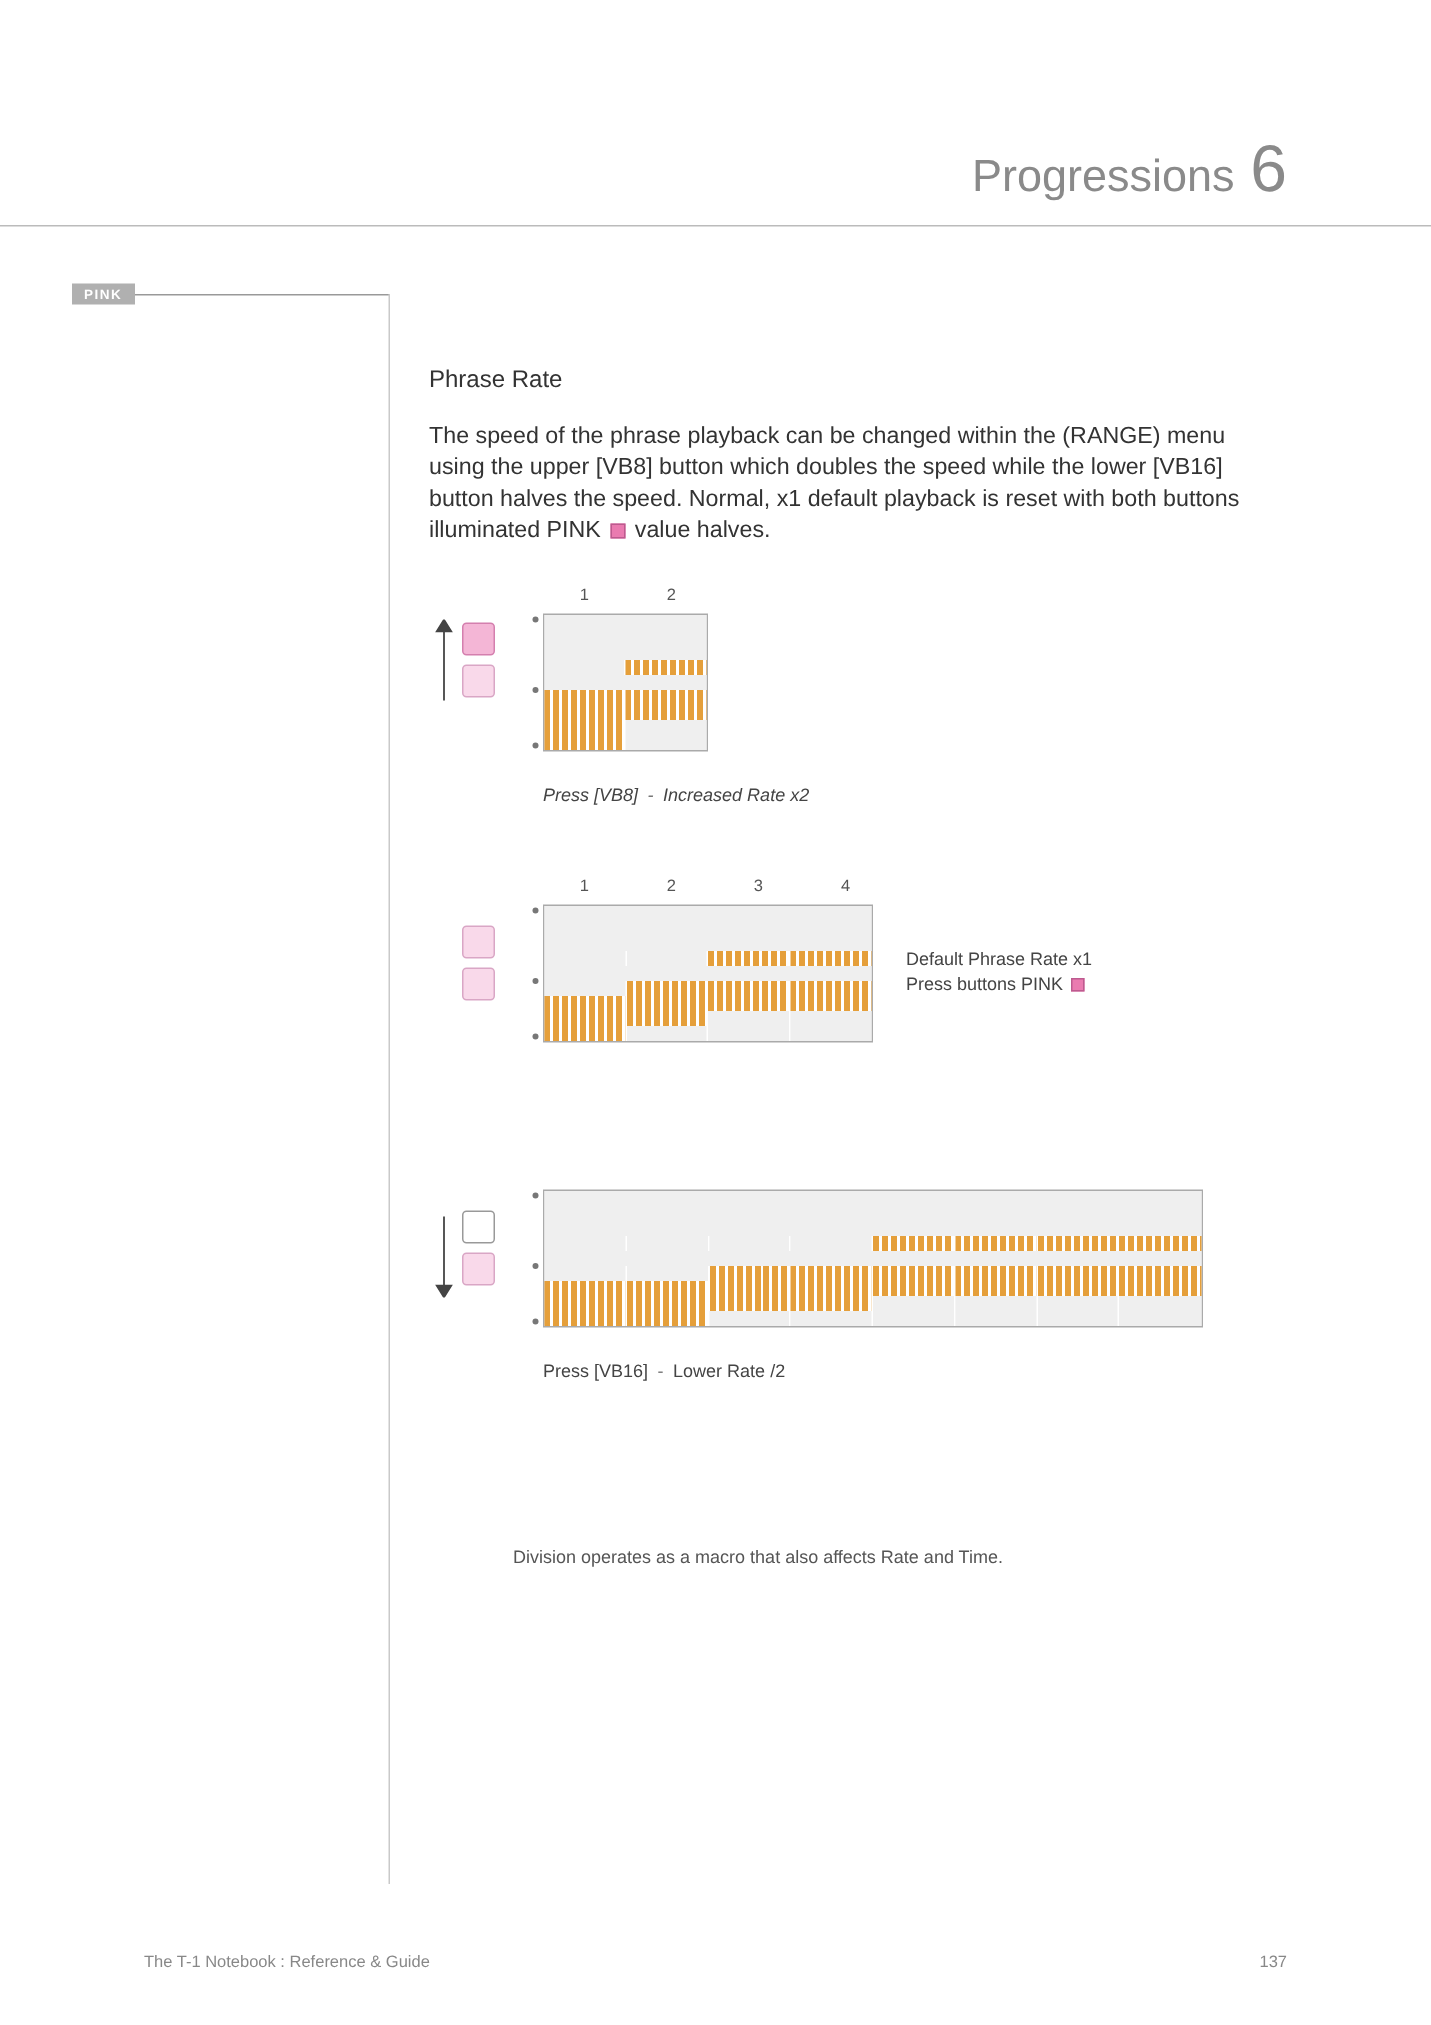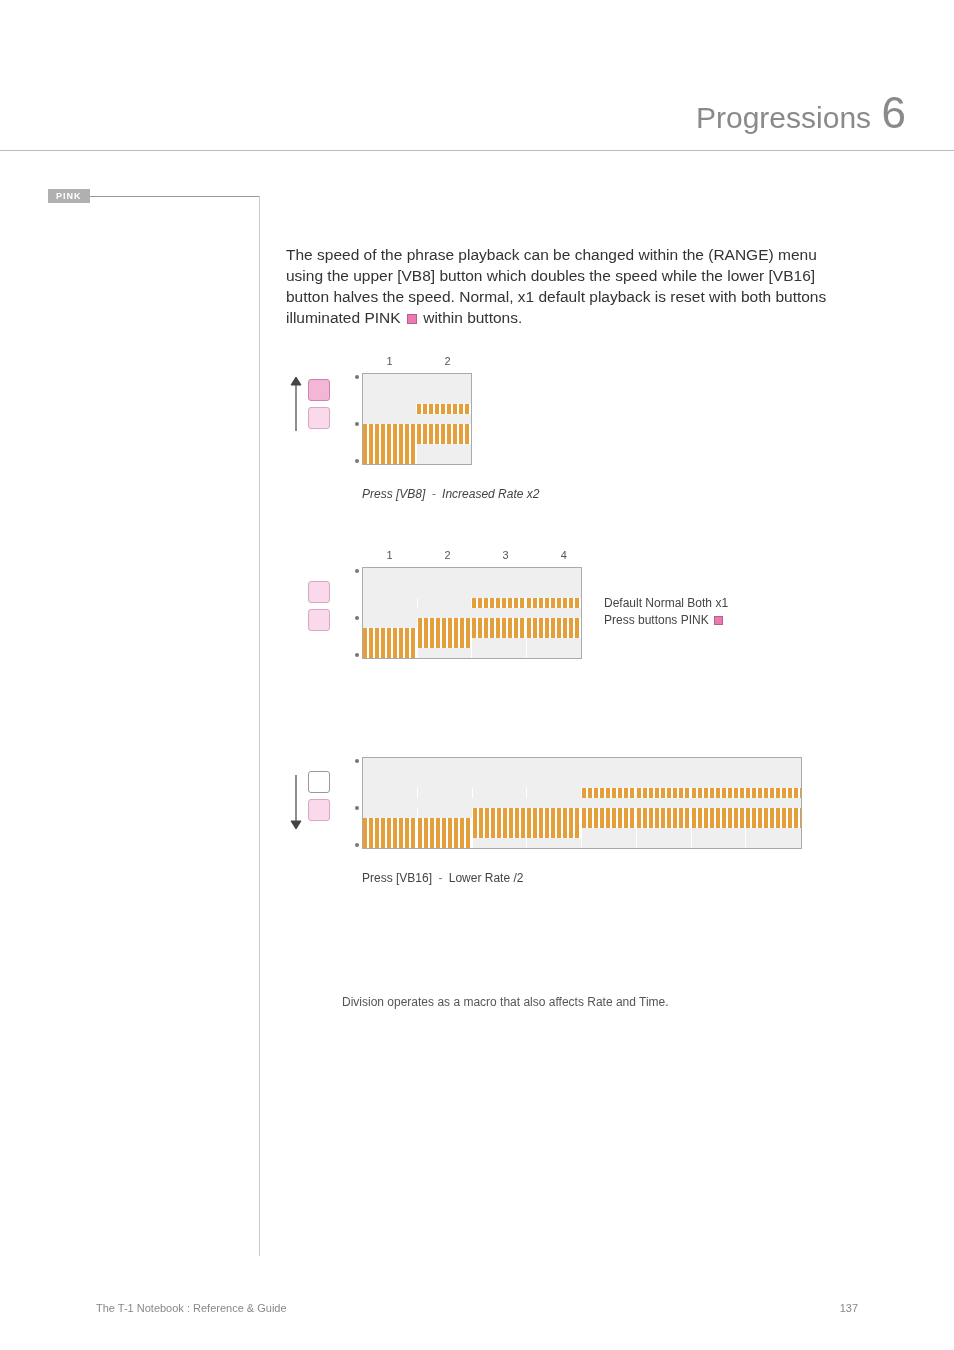--- a/index.html
+++ b/index.html
@@ -1,20 +1,20 @@
 <!DOCTYPE html>
 <html><head>
 <meta charset="utf-8">
 <style>
   * { box-sizing: border-box; margin: 0; padding: 0; }
   html, body { width: 954px; height: 1350px; background: #fff; font-family: Arial, Helvetica, sans-serif; color: #333; }
   .page { position: relative; width: 954px; height: 1350px; }
 
   
-  .header { position: absolute; top: 88px; left: 0; right: 0; padding: 0 48px 12px 96px; border-bottom: 1px solid #bbb; text-align: right; }
+  .header { position: absolute; top: 88px; left: 0; right: 0; padding: 0 96px 12px 96px; border-bottom: 1px solid #bbb; text-align: right; }
   .header-title { font-size: 30px; font-weight: 400; color: #8a8a8a; display: inline-block; vertical-align: baseline; }
   .header-num { font-size: 44px; font-weight: 400; color: #8a8a8a; display: inline-block; vertical-align: baseline; margin-left: 6px; }
 
   
   .notes-wrap { position: absolute; left: 82px; top: 196px; width: 178px; }
   .notes-rule { height: 1px; background: #999; position: relative; }
   .notes-badge { position: absolute; left: -34px; top: -7px; background: #b0b0b0; color: #fff; font-size: 9px; letter-spacing: 1px; padding: 2px 8px; font-weight: 700; }
   .notes-vline { position: absolute; left: 259px; top: 196px; width: 1px; height: 1060px; background: #c9c9c9; }
 
   
@@ -71,22 +71,23 @@
   </div>
 
   <div class="notes-wrap">
     <div class="notes-rule">
       <div class="notes-badge">PINK</div>
     </div>
   </div>
   <div class="notes-vline"></div>
 
   <div class="main">
+    <div class="section-title">Phrase Rate</div>
     <p class="body-text">
-      <span>The speed of the phrase playback can be changed within the (RANGE) menu using the upper [VB8] button which doubles the speed while the lower [VB16] button halves the speed. Normal, x1 default playback is reset with both buttons illuminated PINK </span><span class="pinksq"></span><span> within buttons.</span>
+      <span>The speed of the phrase playback can be changed within the (RANGE) menu using the upper [VB8] button which doubles the speed while the lower [VB16] button halves the speed. Normal, x1 default playback is reset with both buttons illuminated PINK </span><span class="pinksq"></span><span> value halves.</span>
     </p>
 
     <div class="diag">
 
       <div class="btnpair" style="top:20px;">
         <div class="arrow" style="top:-2px;">
           <svg viewBox="0 0 12 56">
               <line x1="6" y1="54" x2="6" y2="4" stroke-width="1.2"></line>
               <polygon points="6,0 1,8 11,8"></polygon>
             </svg>
@@ -208,21 +209,21 @@
             <div class="cell b" style="width:55px;"></div>
           </div>
         <div class="gridrow r-mix">
             <div class="cell a" style="width:55px;"></div>
             <div class="cell b" style="width:55px;"></div>
             <div class="cell b" style="width:55px;"></div>
             <div class="cell b" style="width:55px;"></div>
           </div>
       </div>
       <div class="sidecap" style="left:318px;top:236px;">
-        <div>Default Normal Both x1</div>
+        <div>Default Phrase Rate x1</div>
         <div><span>Press buttons PINK </span><span class="pinksq"></span></div>
       </div>
 
       <div class="btnpair" style="top:412px;">
         <div class="arrow" style="top:2px;">
           <svg viewBox="0 0 12 56">
               <line x1="6" y1="2" x2="6" y2="52" stroke-width="1.2"></line>
               <polygon points="6,56 1,48 11,48"></polygon>
             </svg>
         </div>

